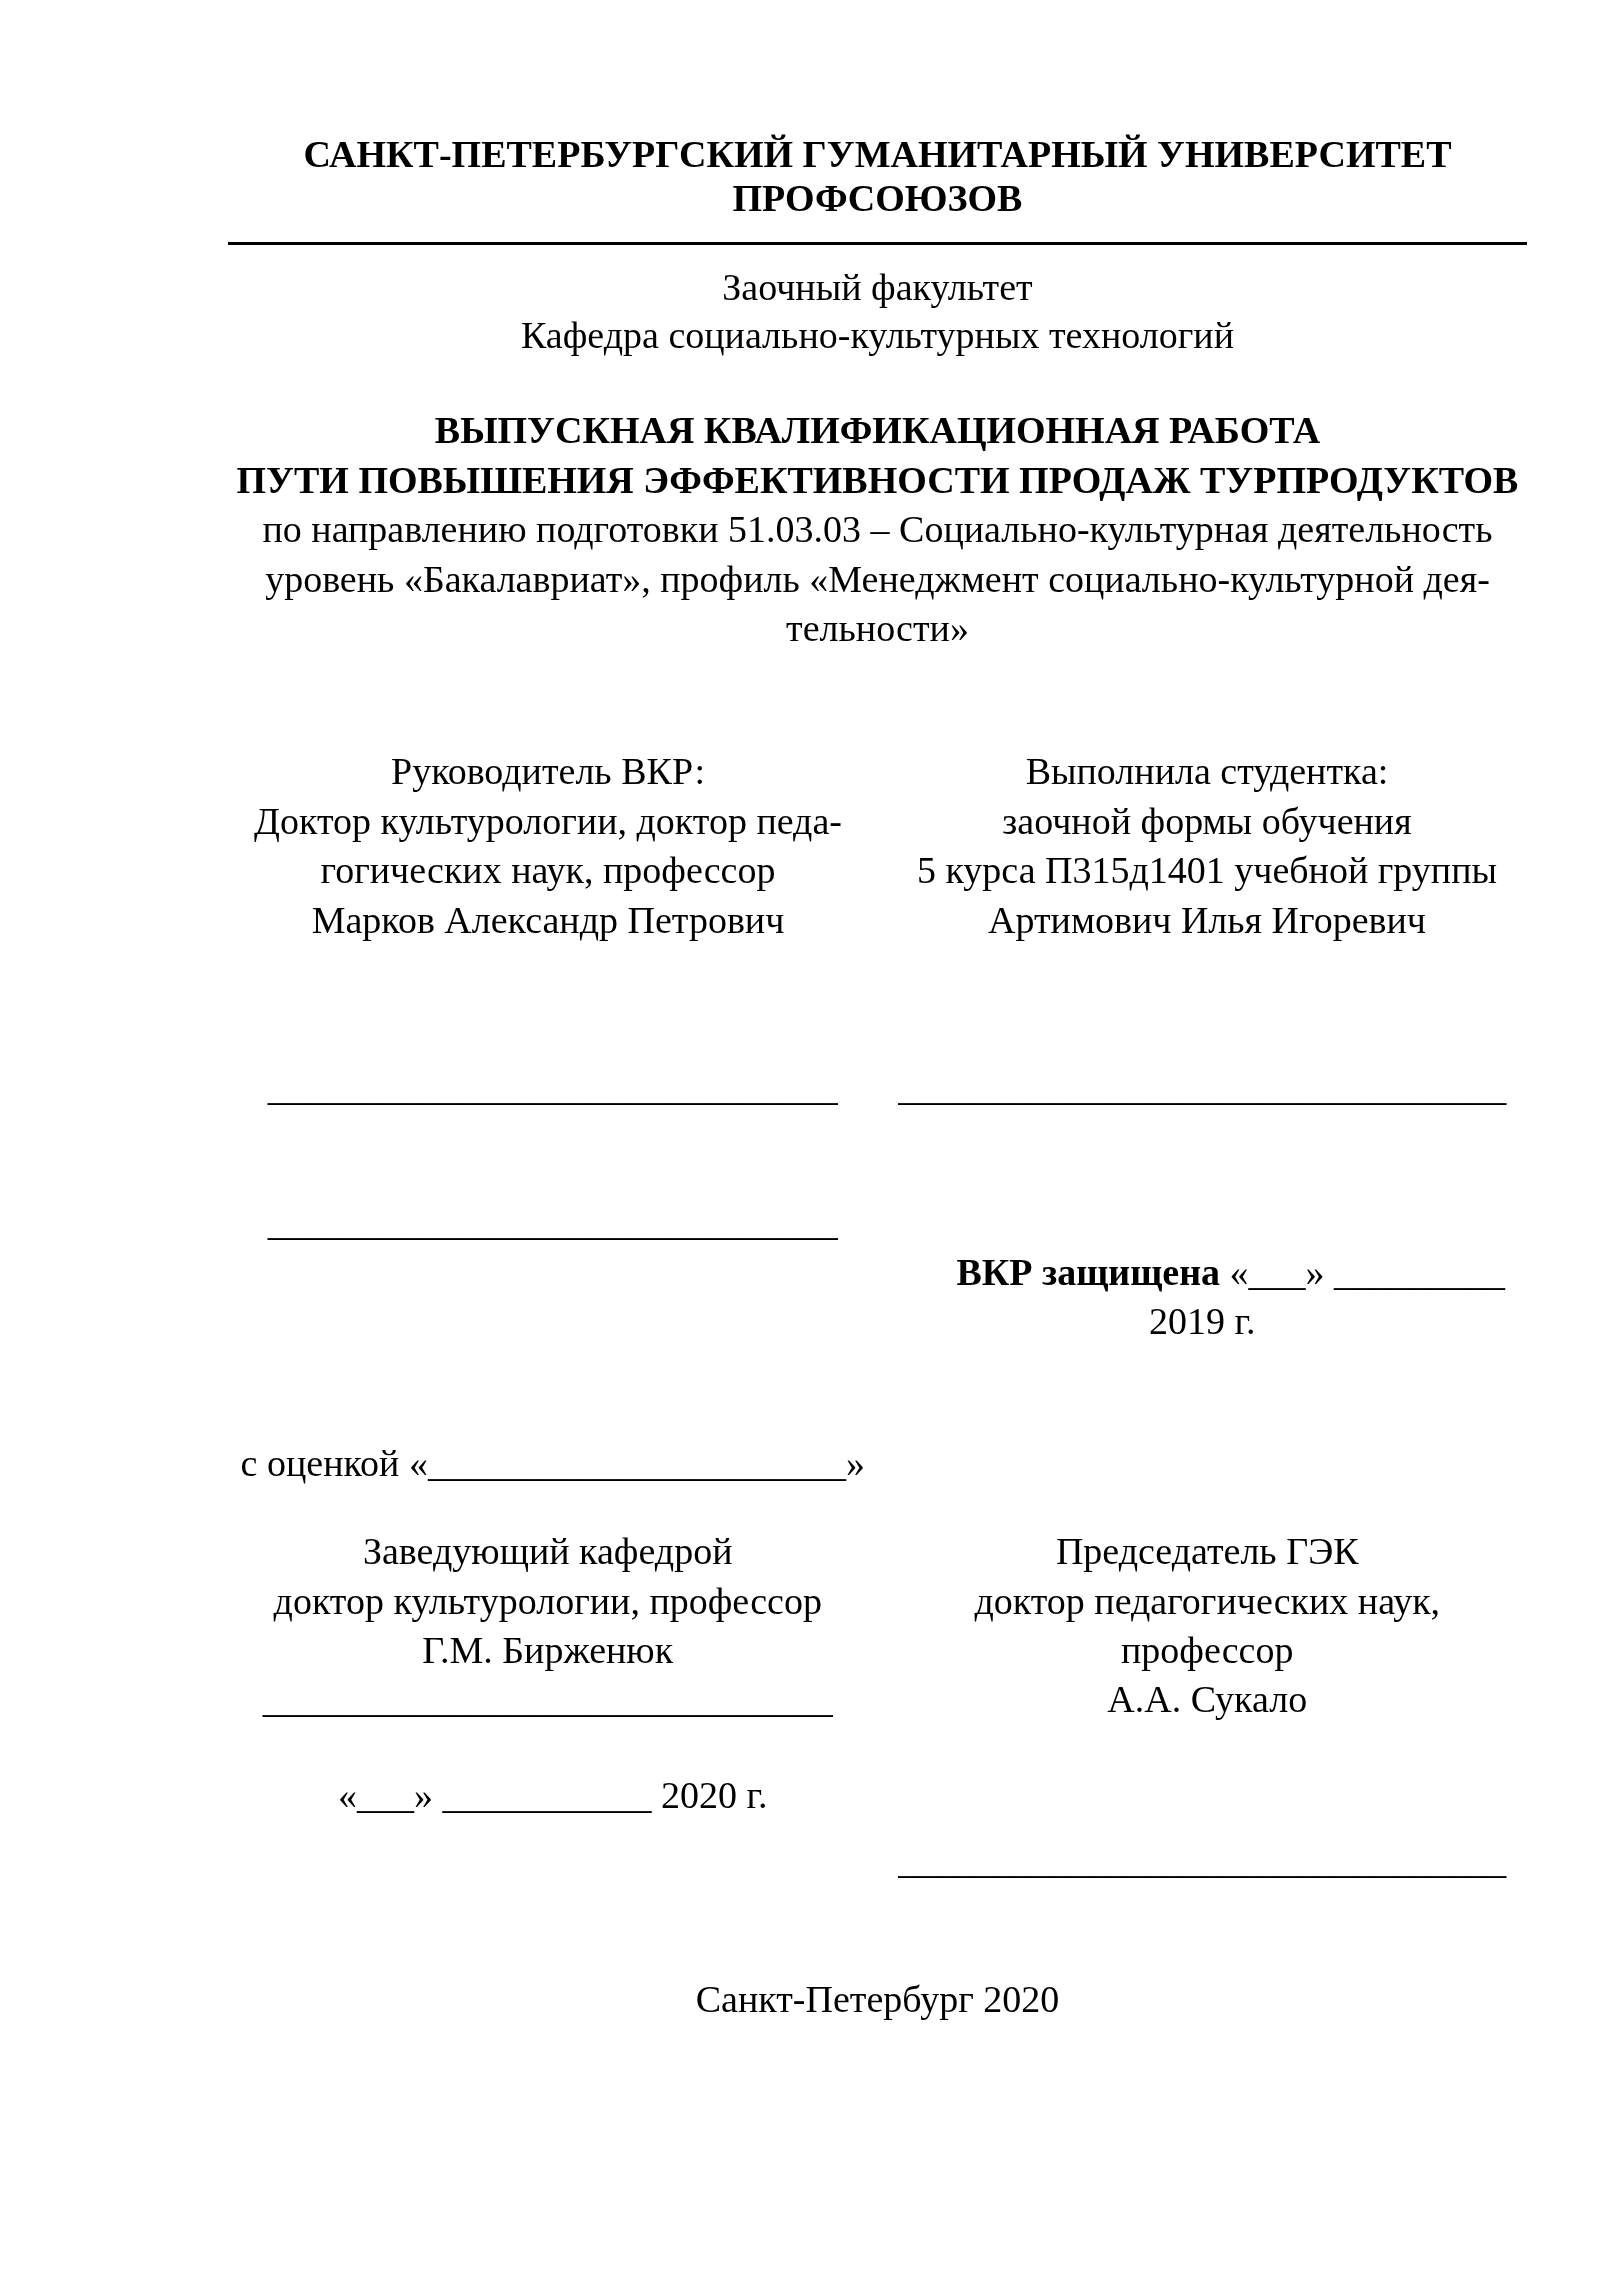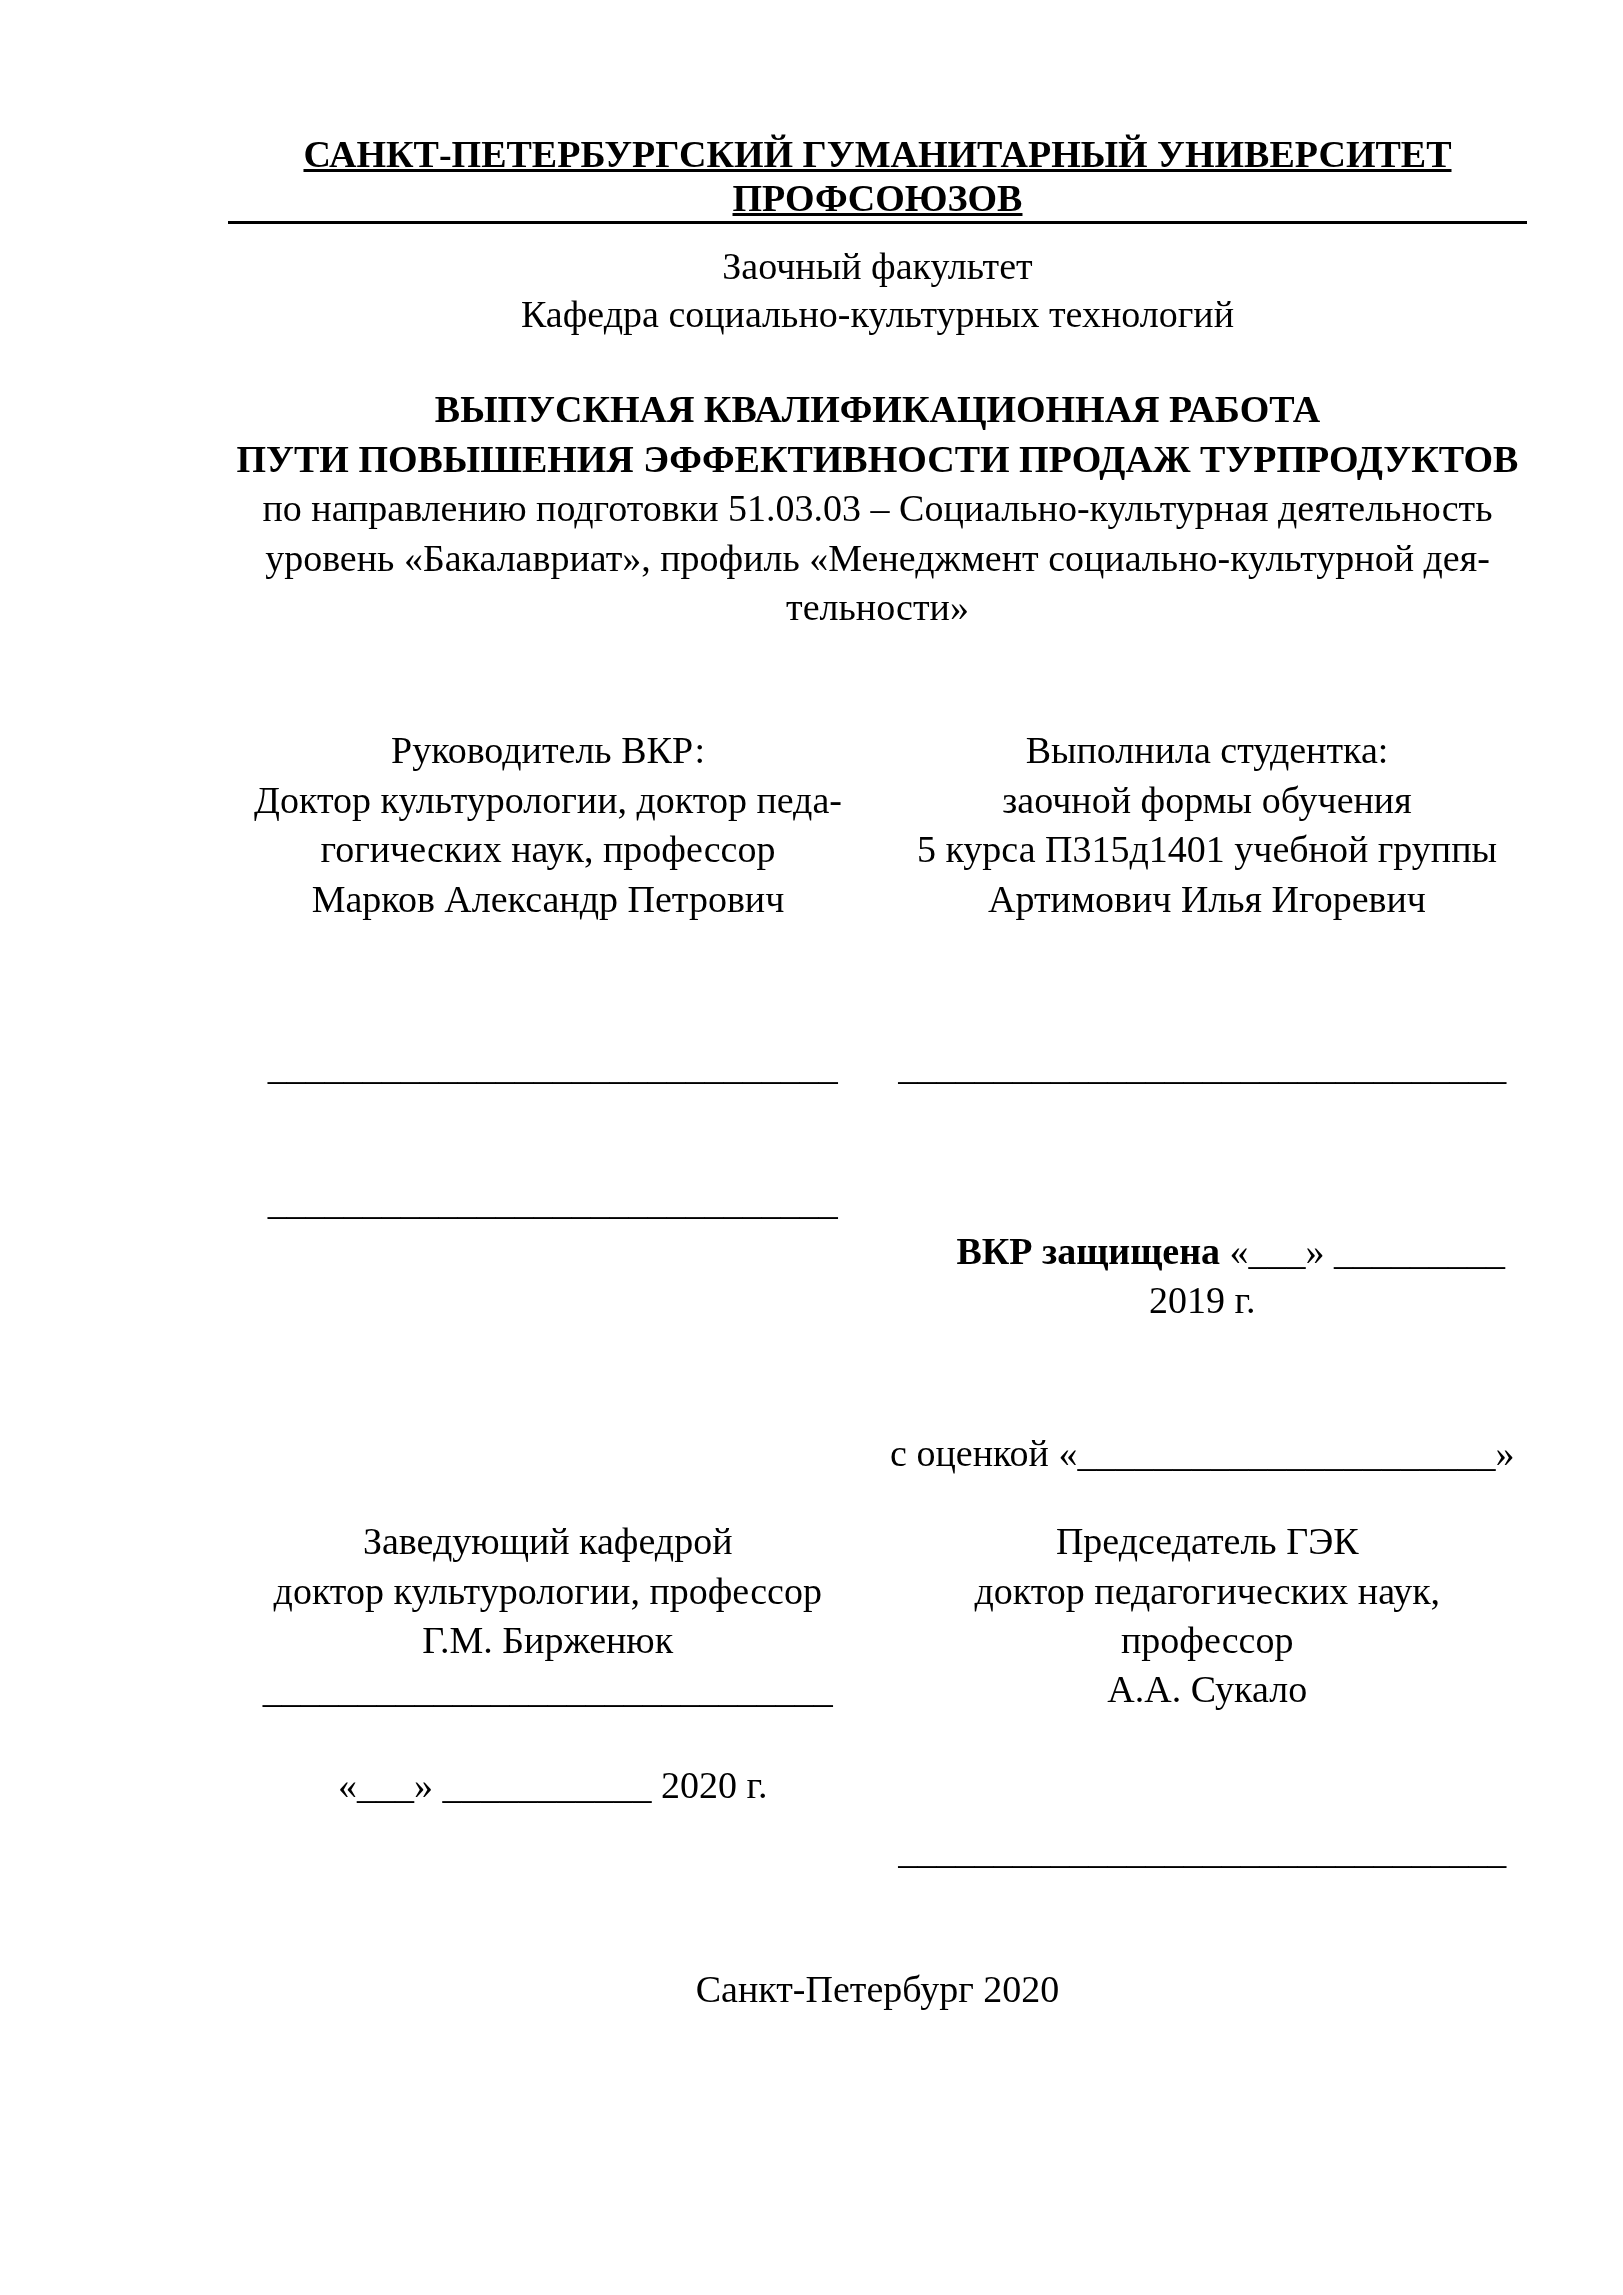--- a/index.html
+++ b/index.html
@@ -15,22 +15,21 @@
     font-size: 38px;
     line-height: 1.3;
   }
   .bold { font-weight: bold; }
 
   .header {
     text-align: center;
     font-weight: bold;
     line-height: 1.15;
     border-bottom: 3.9px solid #000000;
-    padding-bottom: 1px;
-    text-decoration: underline;
+    padding-bottom: 22px;
   }
   .subheader {
     text-align: center;
     margin-top: 19px;
     line-height: 1.25;
   }
   .title-block {
     text-align: center;
     margin-top: 47px;
   }
@@ -38,21 +37,21 @@
     display: flex;
     width: 100%;
   }
   .col {
     width: 50%;
     text-align: center;
   }
   .roles-row   { margin-top: 94px; gap: 19px; }
   .sig-row-1   { margin-top: 118px; }
   .defense-row { margin-top: 86px; }
-  .grade-row   { margin-top: 54px; }
+  .grade-row   { margin-top: 43px; flex-direction: column; }
   .blocks-row  { margin-top: 39px; gap: 20px; }
   .date-row    { margin-top: 46px; }
   .botsig-row  { margin-top: 15.7px; }
   .footer {
     text-align: center;
     margin-top: 90px;
   }
   .pre { white-space: pre-wrap; }
 </style>
 </head>

